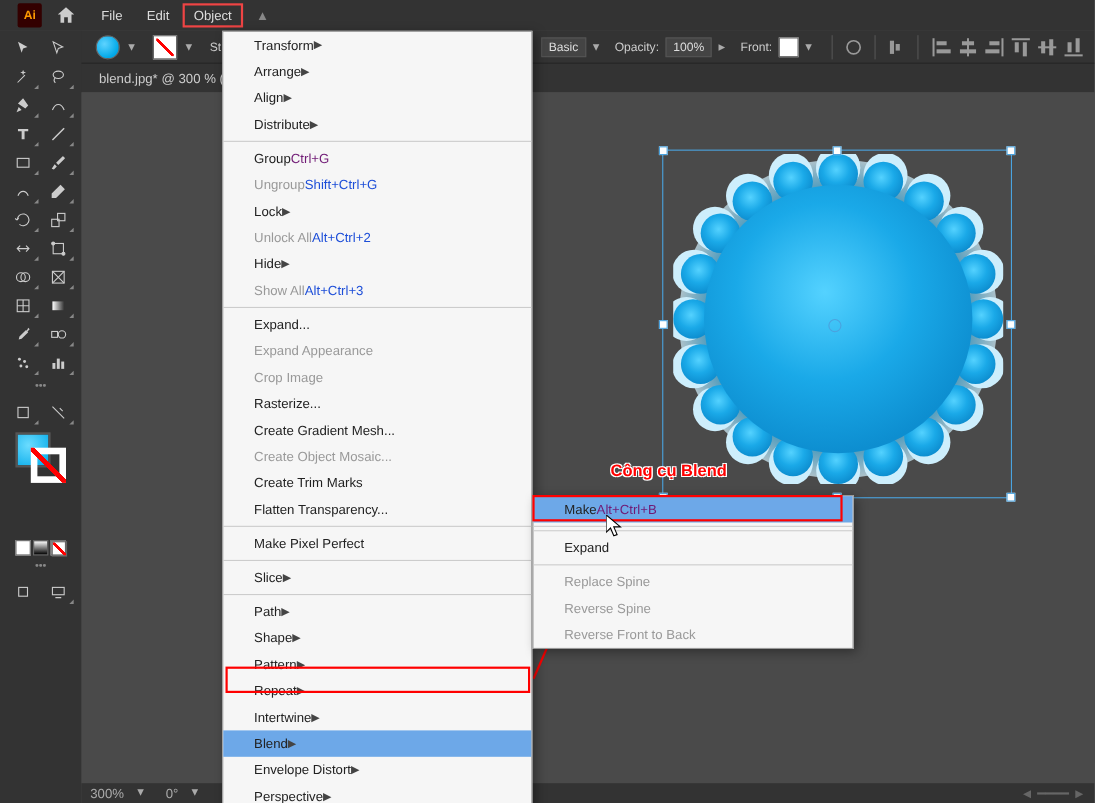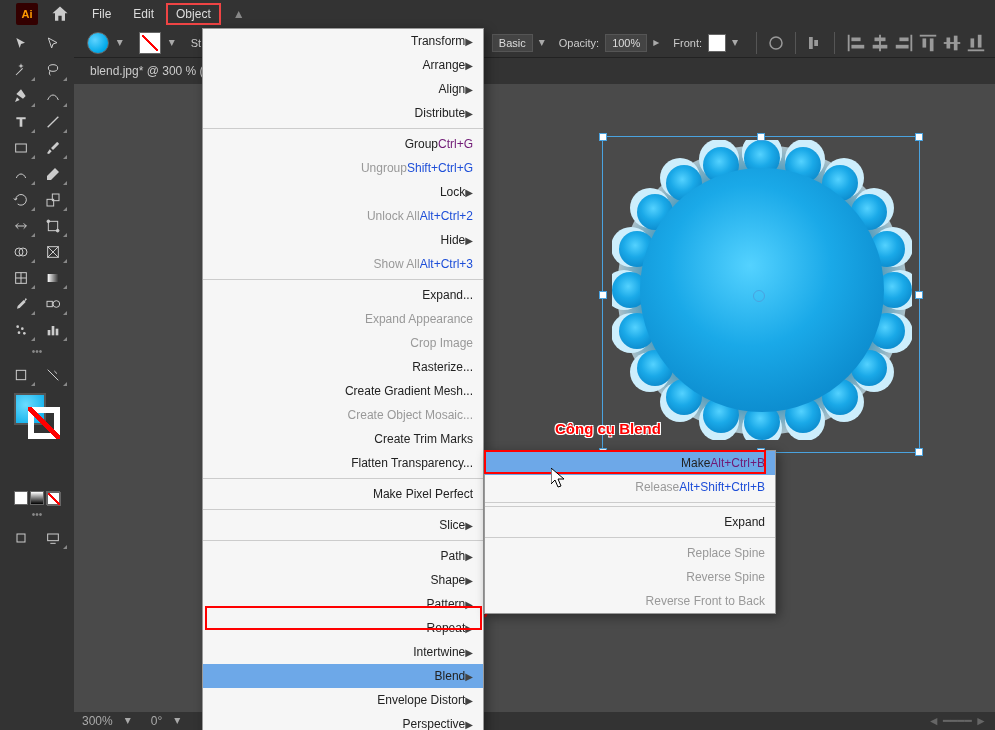--- a/index.html
+++ b/index.html
@@ -29,21 +29,21 @@
 .tool.corner:after{content:"";position:absolute;right:1px;bottom:1px;width:0;height:0;border-right:4px solid #888;border-top:4px solid transparent}
 .tool svg{width:16px;height:16px}
 .color-picker{margin-top:6px;position:relative;width:46px;height:46px;margin-left:auto;margin-right:auto}
 .cp-fill{position:absolute;width:32px;height:32px;border:2px solid #555;background:radial-gradient(circle at 35% 35%,#6bdcff,#00a8e8);top:0;left:0}
 .cp-stroke{position:absolute;width:32px;height:32px;border:6px solid #fff;top:14px;left:14px;background:transparent}
 .cp-stroke:after{content:"";position:absolute;inset:-6px;background:linear-gradient(to top right,transparent 45%,#f00 45%,#f00 55%,transparent 55%)}
 .cp-mini{display:flex;gap:2px;margin-top:52px;justify-content:center}
 .cp-mini div{width:14px;height:14px;border:1px solid #666}
 .dots{color:#888;text-align:center;margin-top:4px;font-size:10px}
 .menu-dropdown{position:absolute;left:202px;top:28px;width:282px;background:#f6f6f6;border:1px solid #999;box-shadow:3px 3px 10px rgba(0,0,0,.4);z-index:10}
-.md-item{display:flex;align-items:center;justify-content:flex-end;padding:5px 10px;color:#222;cursor:pointer;font-size:12.5px}
+.md-item{display:flex;align-items:center;justify-content:flex-start;padding:5px 28px;color:#222;cursor:pointer;font-size:12.5px}
 .md-item.disabled{color:#999}
 .md-item.hl{background:#6da8e8}
 .md-sep{height:1px;background:#ccc;margin:3px 0}
 .md-shortcut{color:#701a75;font-size:12px}
 .md-item.disabled .md-shortcut{color:#1d4ed8}
 .md-arrow{color:#444;font-size:10px}
 .submenu{position:absolute;left:484px;top:450px;width:292px;background:#f6f6f6;border:1px solid #999;box-shadow:3px 3px 10px rgba(0,0,0,.4);z-index:11}
 .hl-red{border:2px solid #f00}
 .callout{position:absolute;left:555px;top:420px;color:#f00;font-weight:700;font-size:15px;z-index:12;text-shadow:1px 1px 0 #fff,-1px -1px 0 #fff,1px -1px 0 #fff,-1px 1px 0 #fff}
 .gear{position:absolute;left:612px;top:140px;width:300px;height:300px;pointer-events:none;z-index:2}
@@ -572,24 +572,20 @@
       <span>Perspective</span>
       <span class="md-arrow">▶</span>
     </div>
   </div>
 
 <div class="submenu" id="blend-menu">
     <div class="md-item hl">
       <span>Make</span>
       <span class="md-shortcut">Alt+Ctrl+B</span>
     </div>
-    <div class="md-item disabled">
-      <span>Release</span>
-      <span class="md-shortcut">Alt+Shift+Ctrl+B</span>
-    </div>
     <div class="md-sep"></div>
     <div class="md-sep"></div>
     <div class="md-item">
       <span>Expand</span>
     </div>
     <div class="md-sep"></div>
     <div class="md-item disabled">
       <span>Replace Spine</span>
     </div>
     <div class="md-item disabled">

